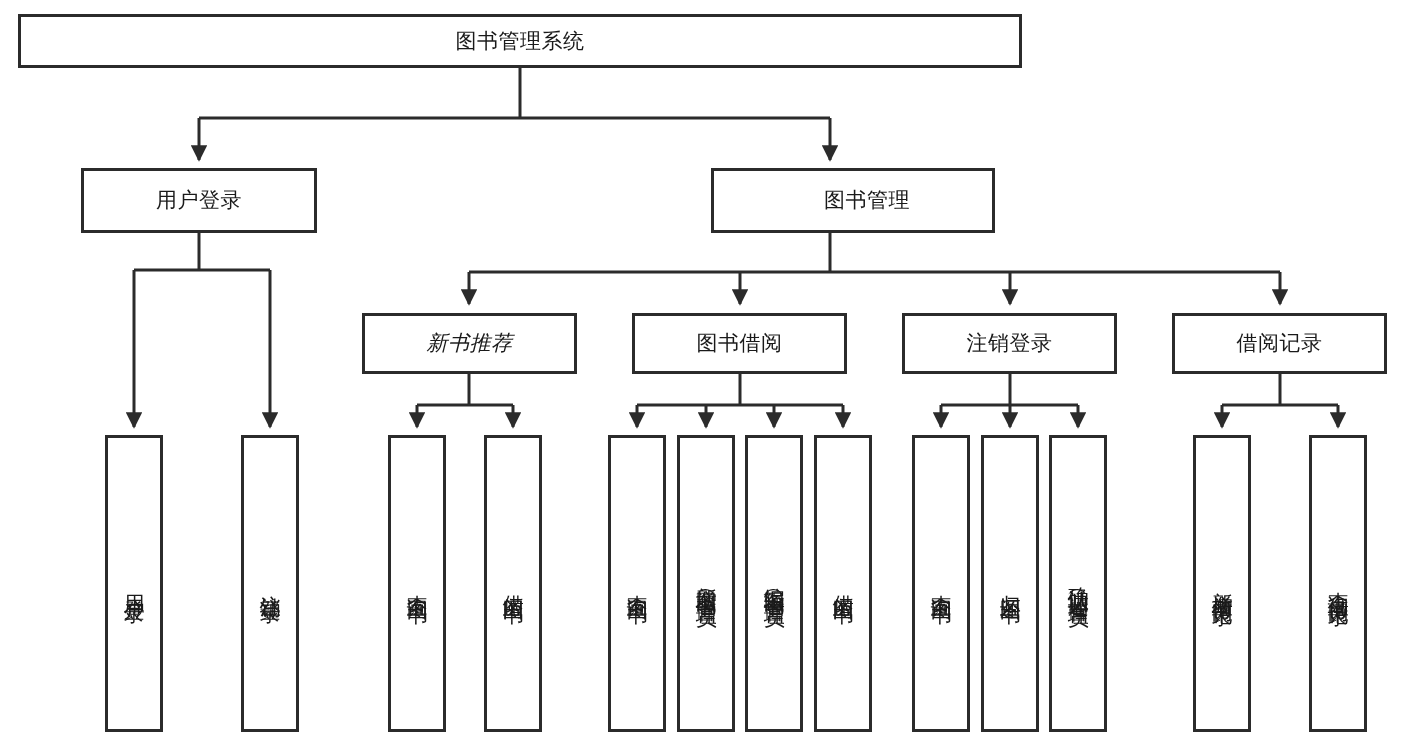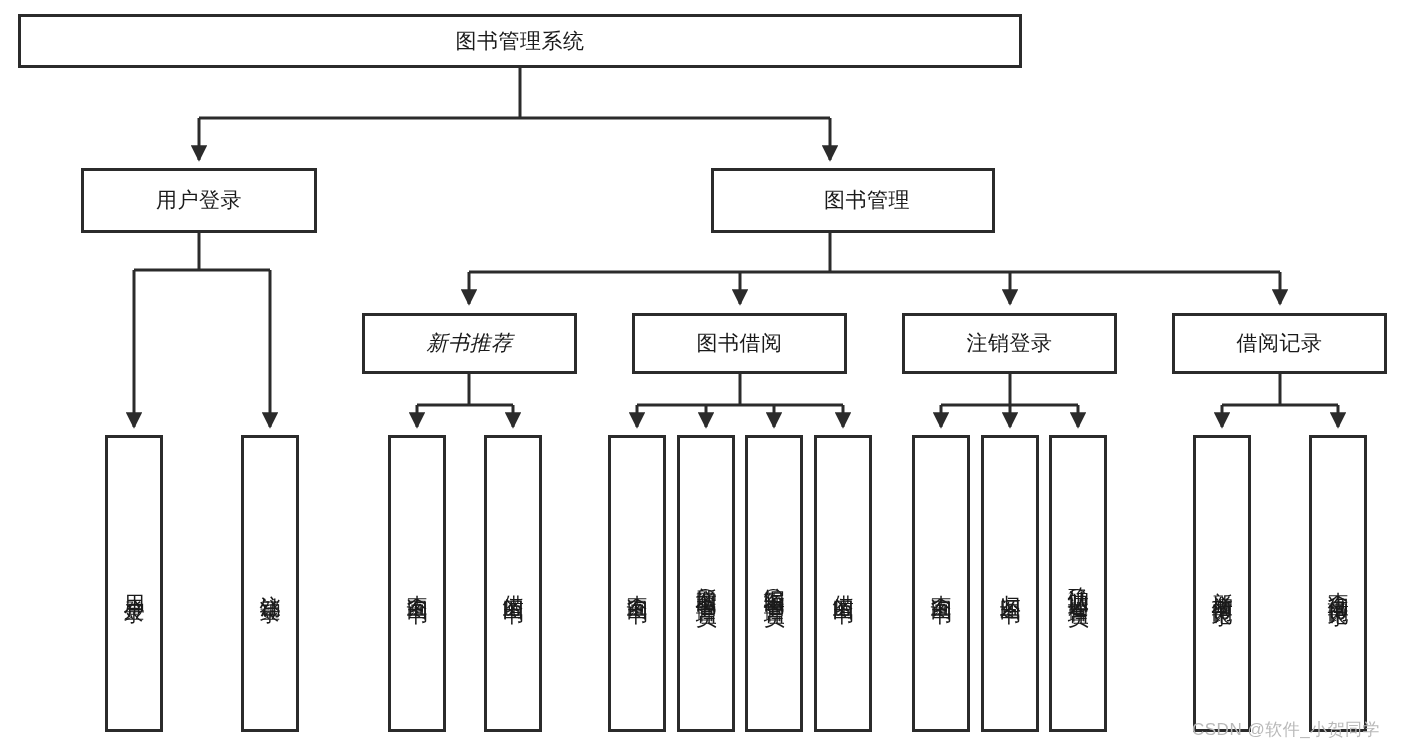--- a/index.html
+++ b/index.html
@@ -180,15 +180,14 @@
     <span class="label">确认归还（管理员）</span>
   </div>
 
   <div class="node vertical" style="left:1193px; top:435px; width:58px; height:297px;">
     <span class="label">新增借阅记录</span>
   </div>
   <div class="node vertical" style="left:1309px; top:435px; width:58px; height:297px;">
     <span class="label">查询借阅记录</span>
   </div>
 
-  <div class="watermark" style="left:1192px; top:718px;">CSDN @软件_小贺同学</div>
 
 </div>
 
 </body></html>

